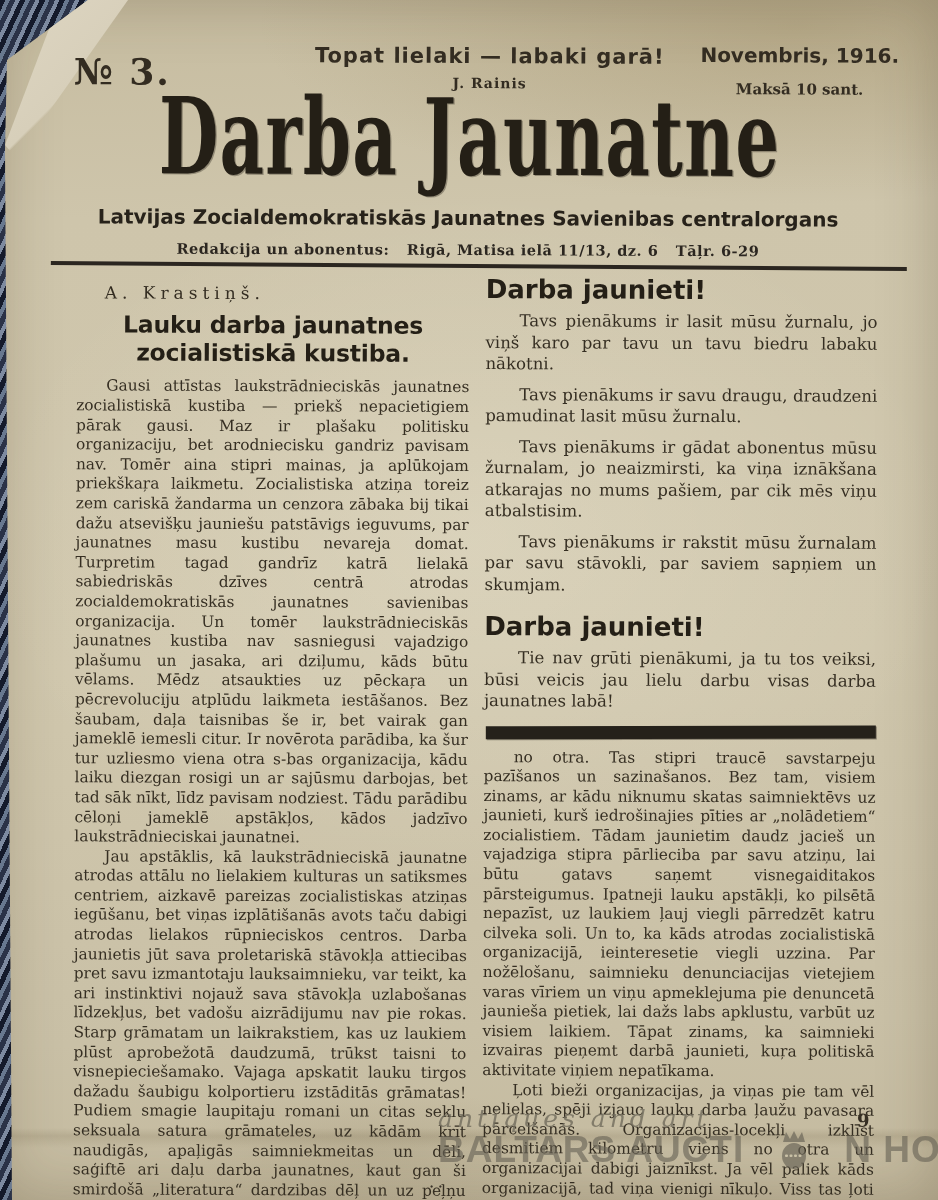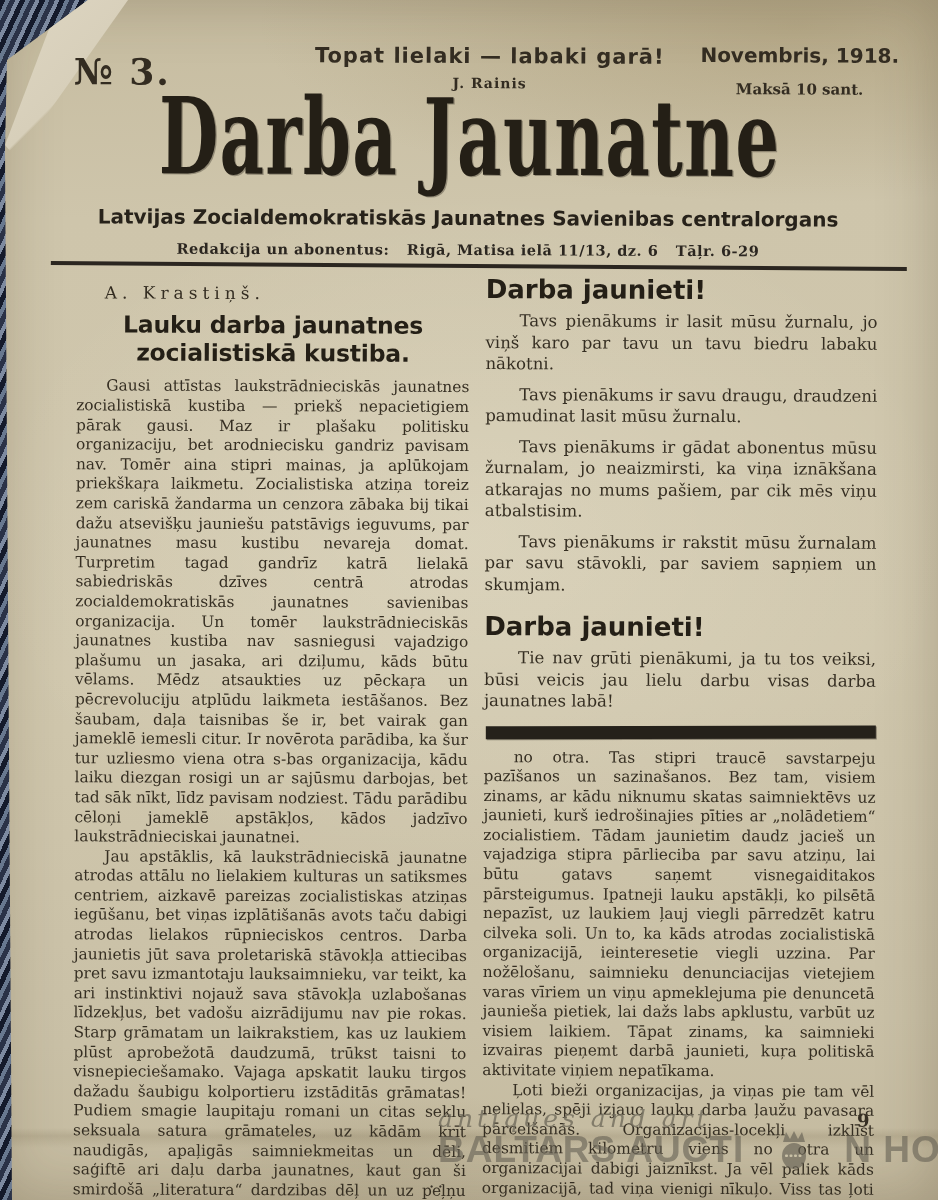--- a/index.html
+++ b/index.html
@@ -103,21 +103,21 @@
 <div class="content">
 
   <div class="issue-no">№ 3.</div>
 
   <div class="motto-block">
     <div class="motto">Topat lielaki — labaki garā!</div>
     <div class="motto-author">J. Rainis</div>
   </div>
 
   <div class="date-block">
-    <div class="issue-date">Novembris, 1918.</div>
+    <div class="issue-date">Novembris, 1916.</div>
     <div class="price">Maksā 10 sant.</div>
   </div>
 
   <div class="masthead">Darba Jaunatne</div>
   <div class="subtitle">Latvijas Zocialdemokratiskās Jaunatnes Savienibas centralorgans</div>
   <div class="address-line">
     <span>Redakcija un abonentus:</span>
     <span>Rigā, Matisa ielā 11/13, dz. 6</span>
     <span>Tāļr. 6-29</span>
   </div>

